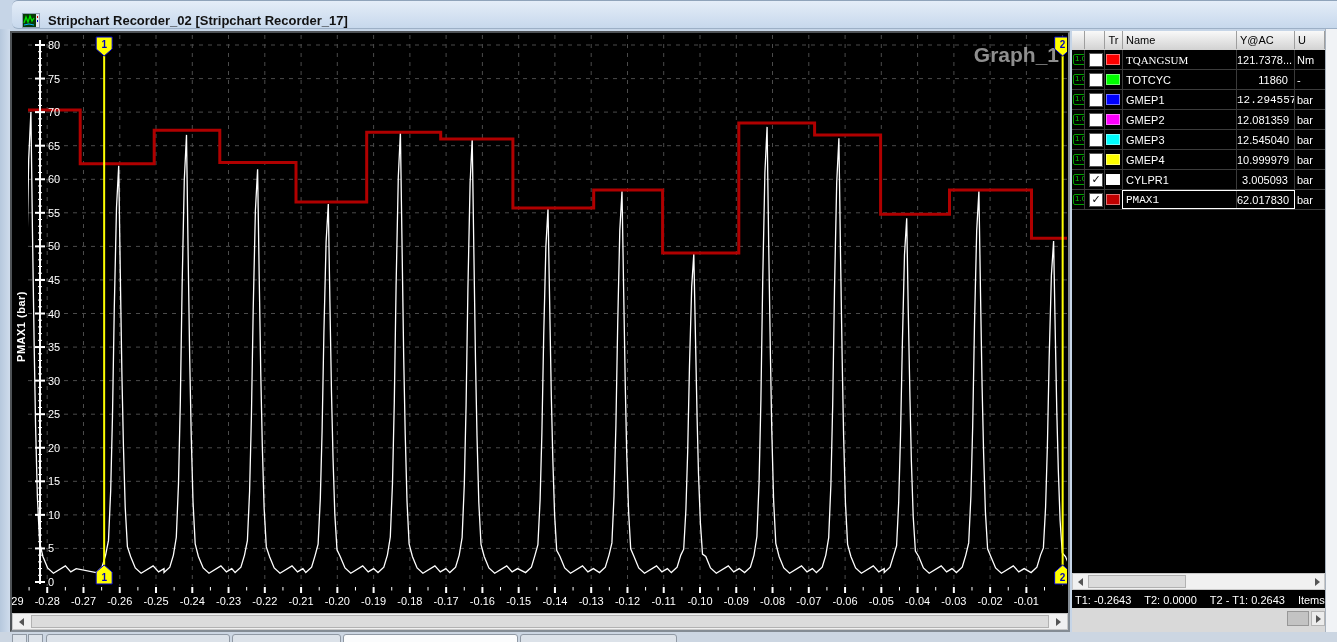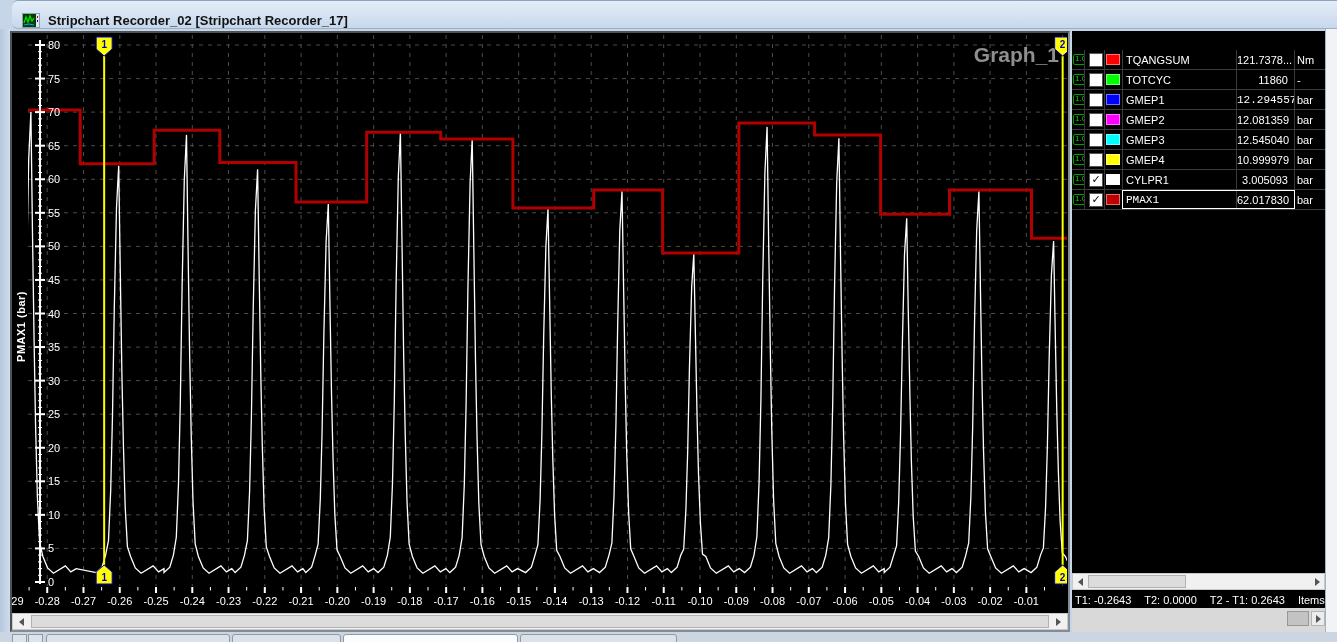--- a/index.html
+++ b/index.html
@@ -357,32 +357,40 @@
         <div class="tri-l"></div>
       </div>
     <div class="sb-thumb" style="left:18px;width:1018px;"></div>
     <div class="sb-btn rgt">
         <div class="tri-r"></div>
       </div>
   </div>
 </div>
 
 <div id="right-panel">
+  <div id="table-header">
+      <div class="hcell" style="left: 0px; width: 13px; text-align: left; padding-left: 0px;"></div>
+      <div class="hcell" style="left: 13px; width: 20px; text-align: left; padding-left: 0px;"></div>
+      <div class="hcell" style="left: 33px; width: 18px; text-align: center; padding-left: 0px;">Tr</div>
+      <div class="hcell" style="left: 51px; width: 114px; text-align: left; padding-left: 3px;">Name</div>
+      <div class="hcell" style="left: 165px; width: 58px; text-align: left; padding-left: 3px;">Y@AC</div>
+      <div class="hcell" style="left: 223px; width: 30px; text-align: left; padding-left: 3px;">U</div>
+    </div>
   <div id="table-rows">
       <div class="trow">
         <div class="tcell" style="left: 0px; width: 13px;">
           <div class="scale-badge">1.0</div>
         </div>
         <div class="tcell" style="left: 13px; width: 20px;">
           <div class="cbx"></div>
         </div>
         <div class="tcell" style="left: 33px; width: 18px;">
           <div class="swatch" style="background: rgb(255, 0, 0);"></div>
         </div>
-        <div class="tcell" style="left: 51px; width: 114px;">
+        <div class="tcell" style="left: 51px; width: 114px; font-family: Liberation Serif, serif;">
           <span class="cname">TQANGSUM</span>
         </div>
         <div class="tcell" style="left: 165px; width: 58px;">
           <span class="cval">121.7378...</span>
         </div>
         <div class="tcell nb" style="left: 223px; width: 30px;">
           <span class="cunit">Nm</span>
         </div>
       </div>
       <div class="trow">

